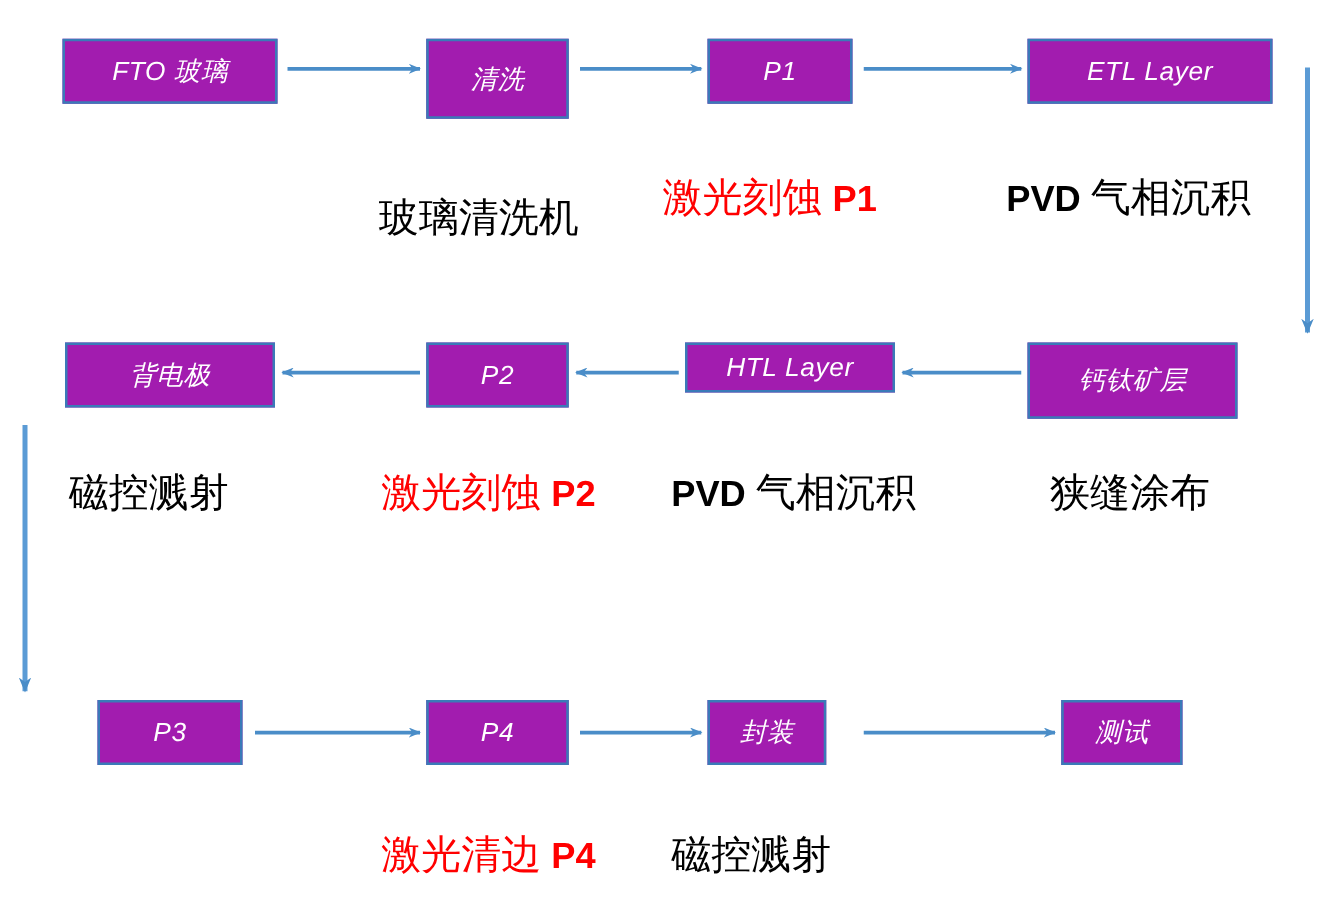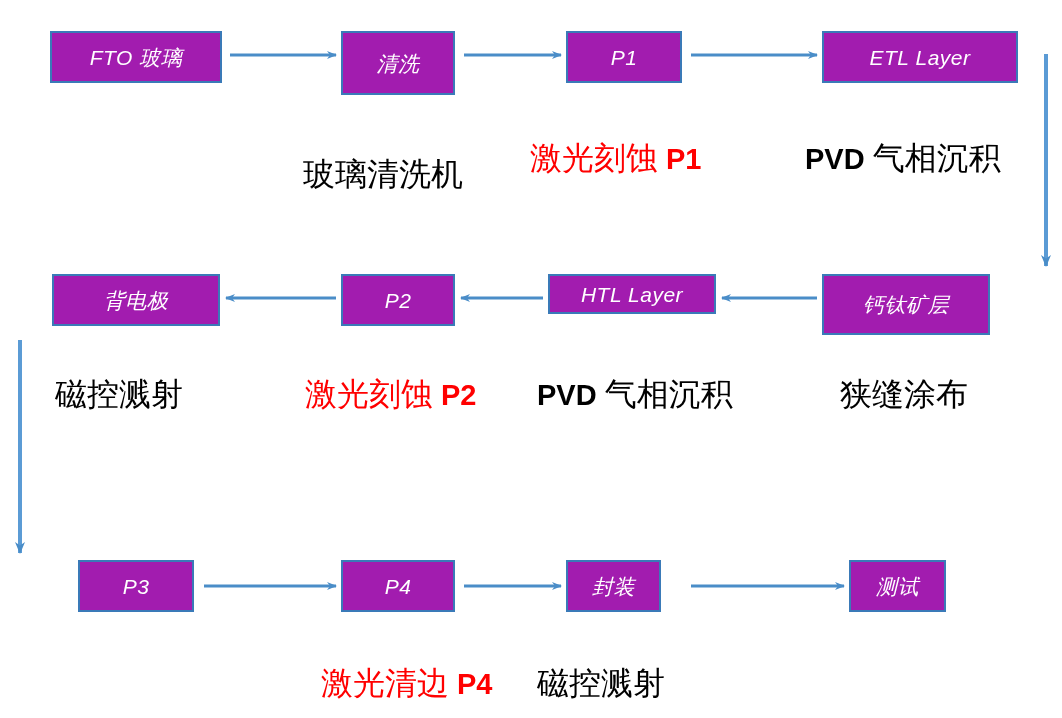--- a/index.html
+++ b/index.html
@@ -147,20 +147,20 @@
   <div class="node" style="left:341px;top:560px;width:114px;height:52px;">
     <span>P4</span>
   </div>
   <div class="node" style="left:566px;top:560px;width:95px;height:52px;">
     <span>封装</span>
   </div>
   <div class="node" style="left:849px;top:560px;width:97px;height:52px;">
     <span>测试</span>
   </div>
 
-  <div class="caption red" style="left:321px;top:667px;">
+  <div class="caption red" style="left:305px;top:667px;">
     <span>激光清边 </span><span class="latin">P4</span>
   </div>
   <div class="caption" style="left:537px;top:667px;">
     <span>磁控溅射</span>
   </div>
 
 </div>
 
 </body></html>

